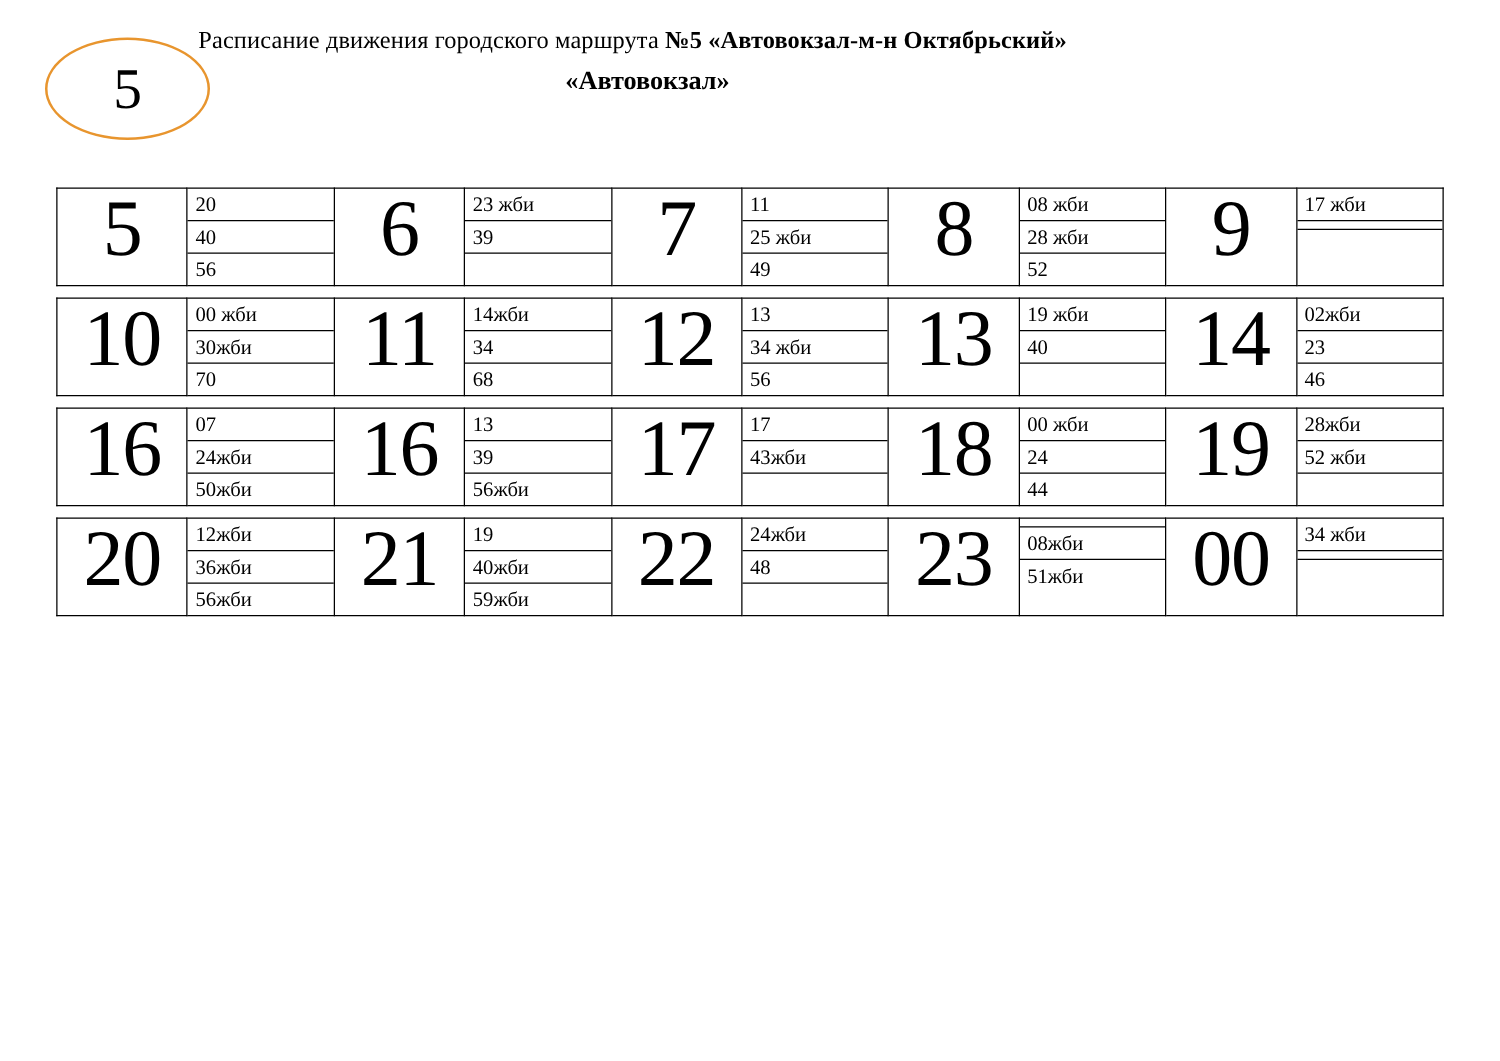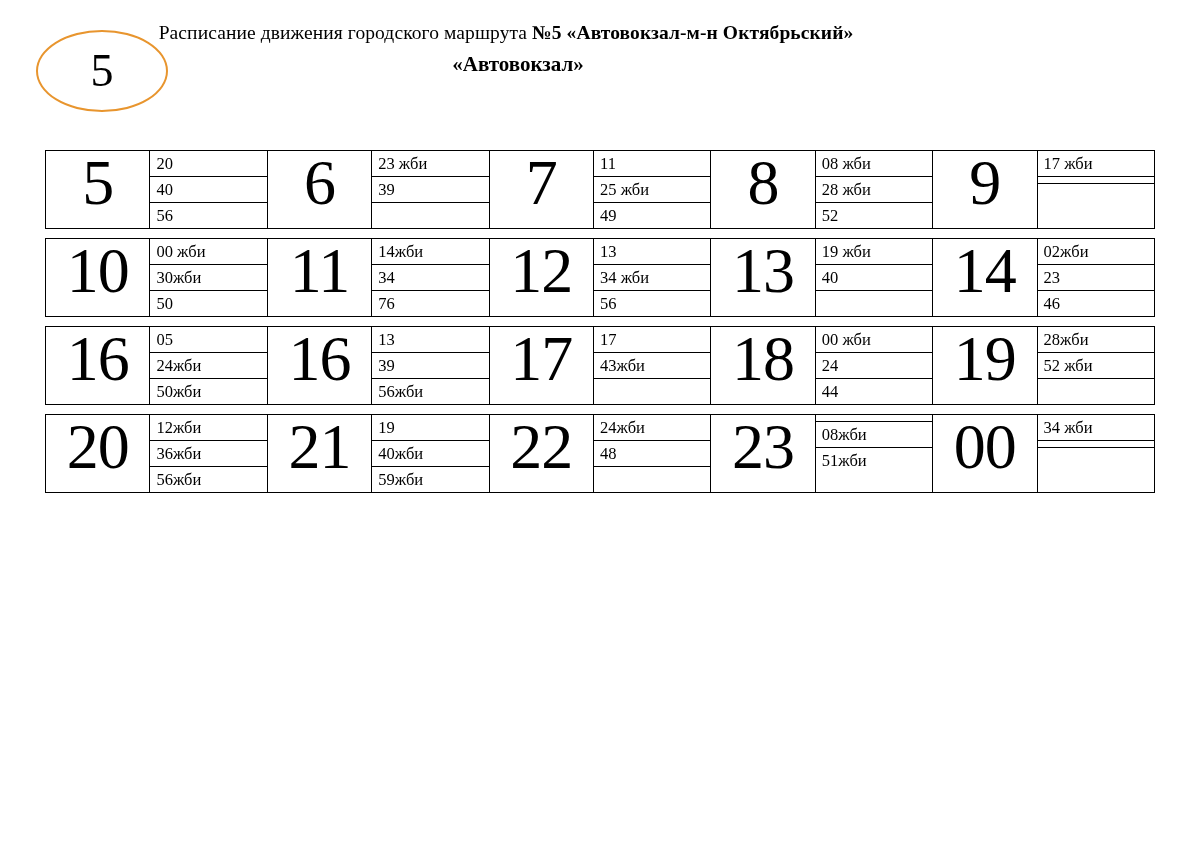--- a/index.html
+++ b/index.html
@@ -236,37 +236,37 @@
       <td class="min-cell">
         <table class="min-table">
             <tbody>
           <tr>
                 <td>00 жби</td>
               </tr>
           <tr>
                 <td>30жби</td>
               </tr>
           <tr>
-                <td>50</td>
+                <td>70</td>
               </tr>
         </tbody>
           </table>
       </td>
       <td class="hour-cell">11</td>
       <td class="min-cell">
         <table class="min-table">
             <tbody>
           <tr>
                 <td>14жби</td>
               </tr>
           <tr>
                 <td>34</td>
               </tr>
           <tr>
-                <td>76</td>
+                <td>68</td>
               </tr>
         </tbody>
           </table>
       </td>
       <td class="hour-cell">12</td>
       <td class="min-cell">
         <table class="min-table">
             <tbody>
           <tr>
                 <td>13</td>
@@ -316,21 +316,21 @@
     <tr class="spacer-row">
         <td colspan="10"></td>
       </tr>
 
     <tr>
       <td class="hour-cell">16</td>
       <td class="min-cell">
         <table class="min-table">
             <tbody>
           <tr>
-                <td>05</td>
+                <td>07</td>
               </tr>
           <tr>
                 <td>24жби</td>
               </tr>
           <tr>
                 <td>50жби</td>
               </tr>
         </tbody>
           </table>
       </td>

